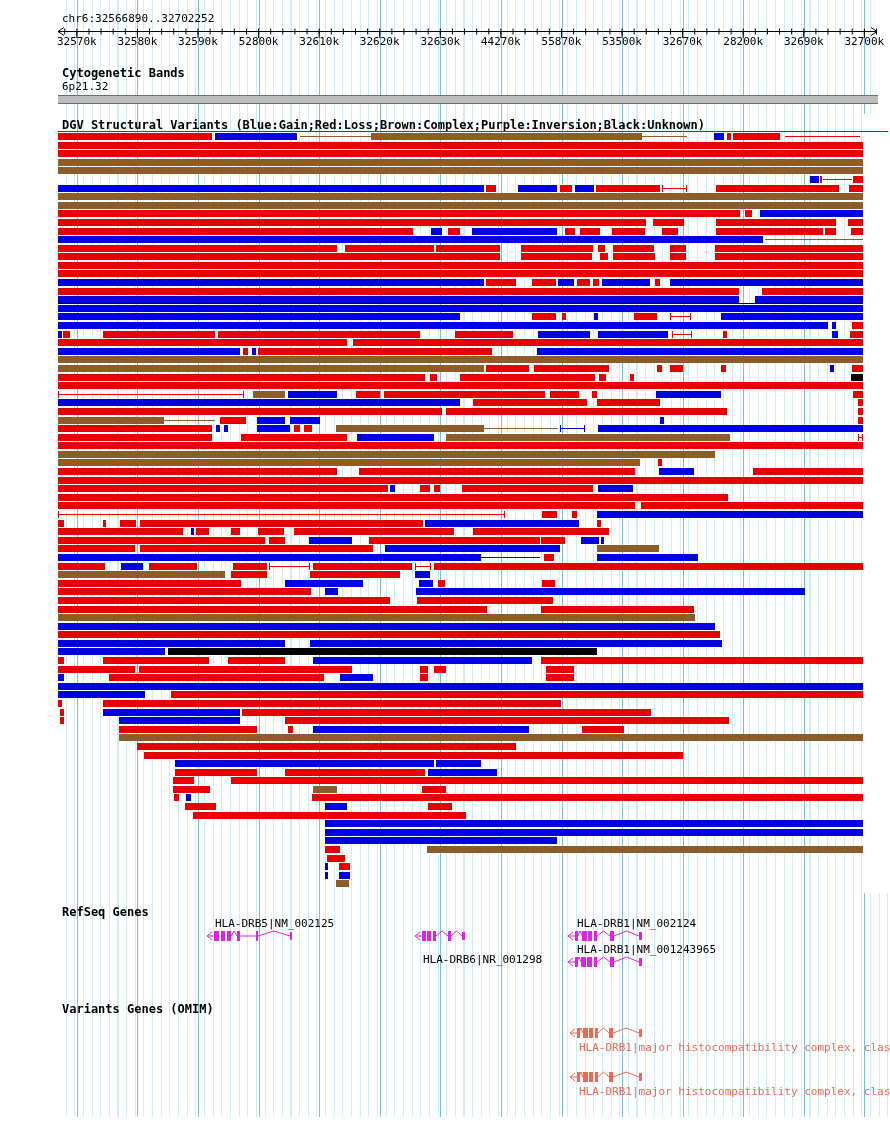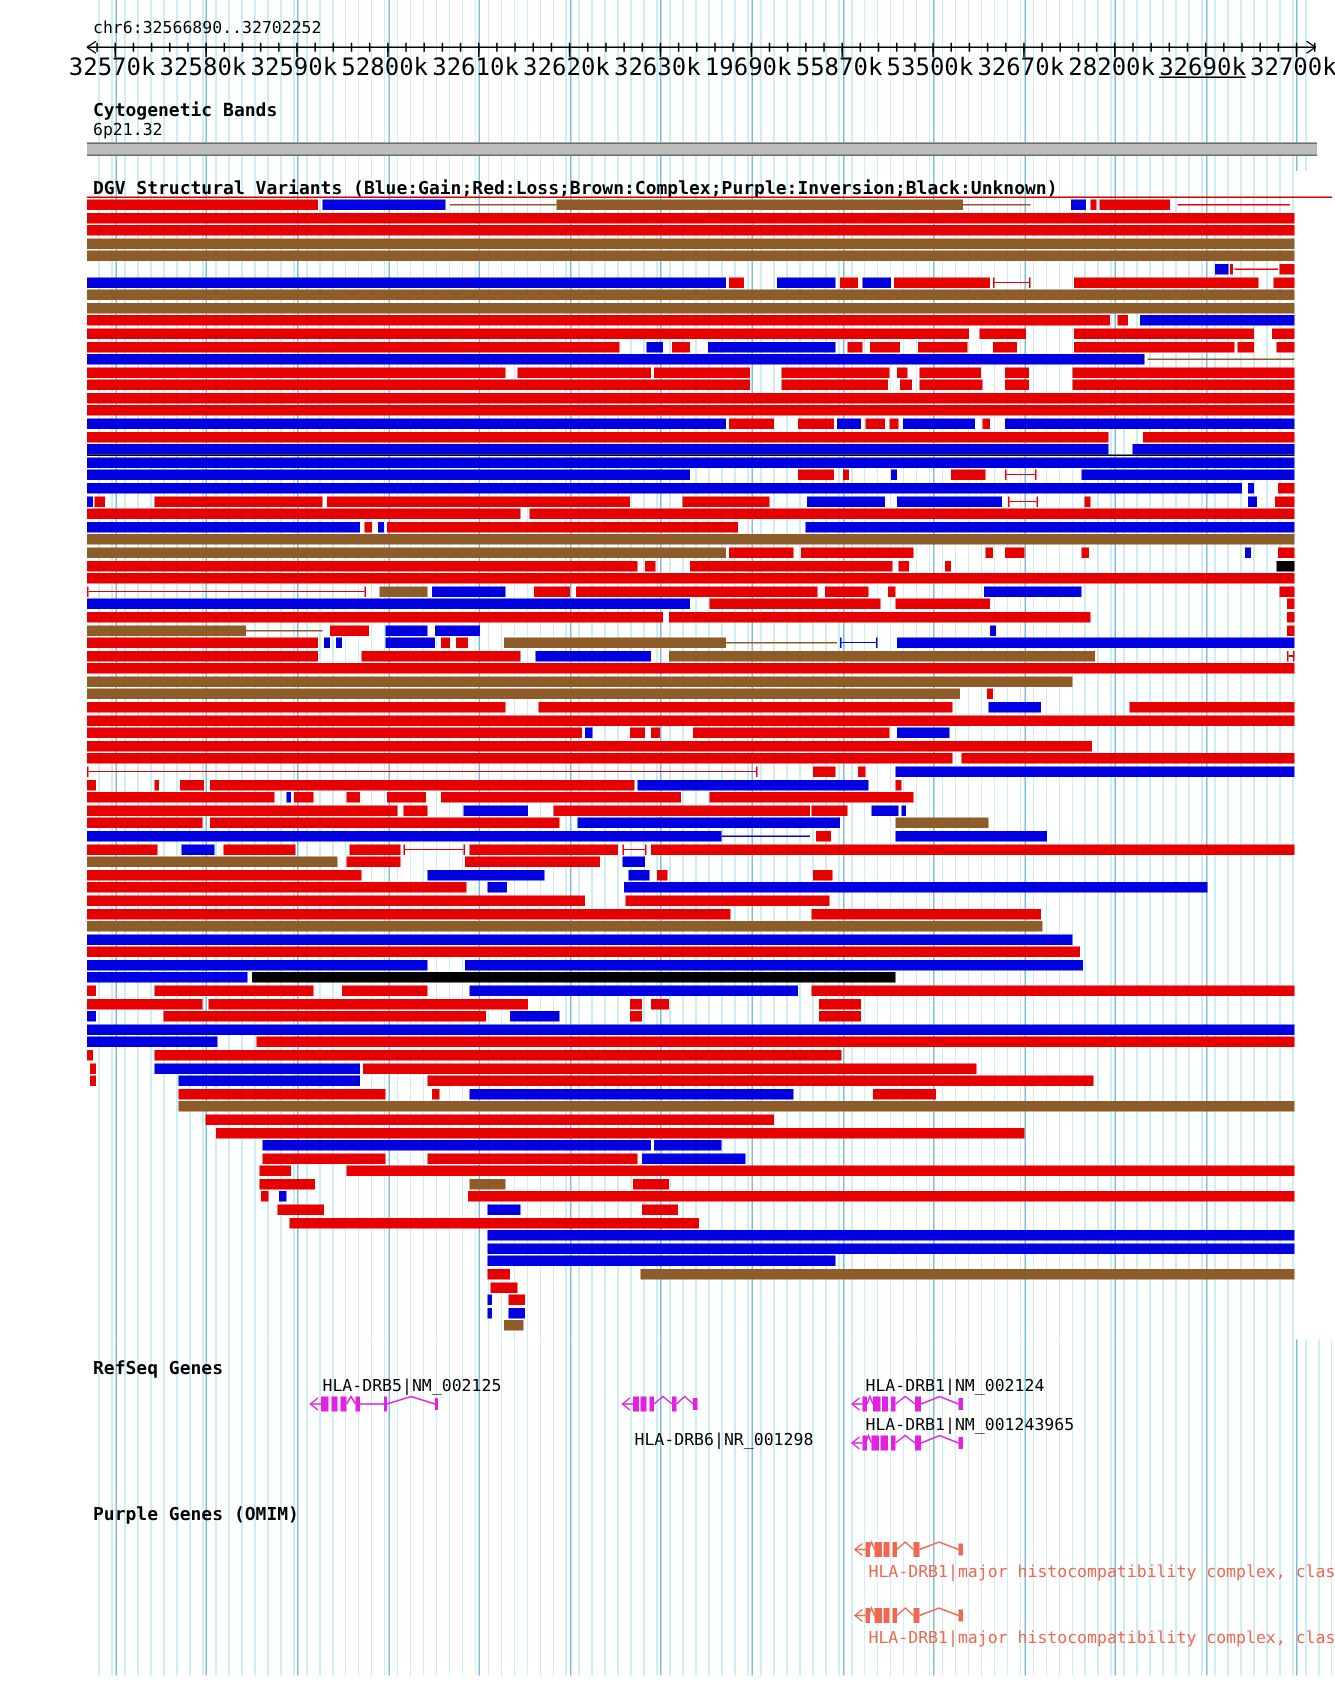--- a/index.html
+++ b/index.html
@@ -3,21 +3,21 @@
 <meta charset="utf-8">
 <style>
   html,body{margin:0;padding:0;}
   body{width:890px;height:1122px;position:relative;background:#ffffff;
        font-family:"DejaVu Sans Mono",monospace;overflow:hidden;}
   .abs{position:absolute;}
   .grid-sec{position:absolute;background-image:repeating-linear-gradient(90deg,transparent 0px,transparent 7.6px,#cdeef3 7.6px,#cdeef3 8.65px);}
   .gmajor{position:absolute;width:1px;background:#7ebedd;}
   .hdr{font-weight:bold;font-size:12px;color:#000;white-space:nowrap;}
   .txt{font-size:11px;color:#000;white-space:nowrap;}
-  .rlabel{font-size:16px;color:#000;width:62px;margin-left:-31px;white-space:nowrap;}
+  .rlabel{font-size:11px;color:#000;text-align:center;width:62px;margin-left:-31px;white-space:nowrap;}
   .cytoband-bar{position:absolute;background:#bdbdbd;border-top:1px solid #6e6e6e;border-bottom:1px solid #6e6e6e;}
   .rule{position:absolute;height:1px;}
   .genelabel{position:absolute;font-size:11px;white-space:nowrap;}
   svg{position:absolute;overflow:visible;}
 </style>
 </head>
 <body>
 
 <div class="grid-sec" style="left:58px;top:0;width:820px;height:114px;"></div>
 <div class="grid-sec" style="left:58px;top:114px;width:805px;height:779px;"></div>
@@ -157,26 +157,26 @@
     <line x1="864.3577665814631" y1="31.5" x2="864.3577665814631" y2="38" stroke="#000" stroke-width="1"></line>
   </svg>
 <div id="rlabels">
     <div class="abs rlabel" style="left: 76.8399px; top: 35px;">32570k</div>
     <div class="abs rlabel" style="left: 137.418px; top: 35px;">32580k</div>
     <div class="abs rlabel" style="left: 197.996px; top: 35px;">32590k</div>
     <div class="abs rlabel" style="left: 258.575px; top: 35px;">52800k</div>
     <div class="abs rlabel" style="left: 319.153px; top: 35px;">32610k</div>
     <div class="abs rlabel" style="left: 379.731px; top: 35px;">32620k</div>
     <div class="abs rlabel" style="left: 440.31px; top: 35px;">32630k</div>
-    <div class="abs rlabel" style="left: 500.888px; top: 35px;">19690k</div>
+    <div class="abs rlabel" style="left: 500.888px; top: 35px;">44270k</div>
     <div class="abs rlabel" style="left: 561.466px; top: 35px;">55870k</div>
     <div class="abs rlabel" style="left: 622.045px; top: 35px;">53500k</div>
     <div class="abs rlabel" style="left: 682.623px; top: 35px;">32670k</div>
     <div class="abs rlabel" style="left: 743.201px; top: 35px;">28200k</div>
-    <div class="abs rlabel" style="left: 803.779px; top: 35px; text-decoration: underline;">32690k</div>
+    <div class="abs rlabel" style="left: 803.779px; top: 35px;">32690k</div>
     <div class="abs rlabel" style="left: 864.358px; top: 35px;">32700k</div>
   </div>
 
 <div class="abs hdr" style="left:62px;top:66px;">Cytogenetic Bands</div>
 <div class="abs txt" style="left:62px;top:80px;">6p21.32</div>
 <div class="cytoband-bar" style="left:58px;top:95px;width:820px;height:7px;"></div>
 
 <div class="abs hdr" style="left:62px;top:118px;">DGV Structural Variants (Blue:Gain;Red:Loss;Brown:Complex;Purple:Inversion;Black:Unknown)</div>
 <div class="rule" style="left:58px;top:131px;width:830px;background:#d00000;"></div>
 <div id="variants">
@@ -536,21 +536,21 @@
       <rect x="8" y="2" width="3" height="10" fill="#e222e2"></rect>
       <rect x="14" y="2" width="5" height="10" fill="#e222e2"></rect>
       <rect x="20" y="2" width="5" height="10" fill="#e222e2"></rect>
       <rect x="27" y="2" width="3" height="10" fill="#e222e2"></rect>
       <rect x="43" y="2" width="4" height="10" fill="#e222e2"></rect>
       <rect x="72" y="3" width="3" height="8" fill="#e222e2"></rect>
     </svg>
     <div class="genelabel" style="left: 577px; top: 943px; color: rgb(0, 0, 0);">HLA-DRB1|NM_001243965</div>
   </div>
 
-<div class="abs hdr" style="left:62px;top:1002px;">Purple Genes (OMIM)</div>
+<div class="abs hdr" style="left:62px;top:1002px;">Variants Genes (OMIM)</div>
 <div id="omim-genes">
     <svg width="80" height="14" style="left: 569px; top: 1026px;">
       <polyline points="6,3 1,7 6,11" fill="none" stroke="#ef6950" stroke-width="1"></polyline>
       <polyline points="1,7 8,7" fill="none" stroke="#ef6950" stroke-width="1"></polyline>
       <polyline points="10,7 12,2 14,7" fill="none" stroke="#ef6950" stroke-width="1"></polyline>
       <polyline points="29,7 34.5,2 40,7" fill="none" stroke="#ef6950" stroke-width="1"></polyline>
       <polyline points="44,7 57,2 70,7" fill="none" stroke="#ef6950" stroke-width="1"></polyline>
       <rect x="8" y="2" width="3" height="10" fill="#ef6950"></rect>
       <rect x="14" y="2" width="5" height="10" fill="#ef6950"></rect>
       <rect x="20" y="2" width="4" height="10" fill="#ef6950"></rect>

